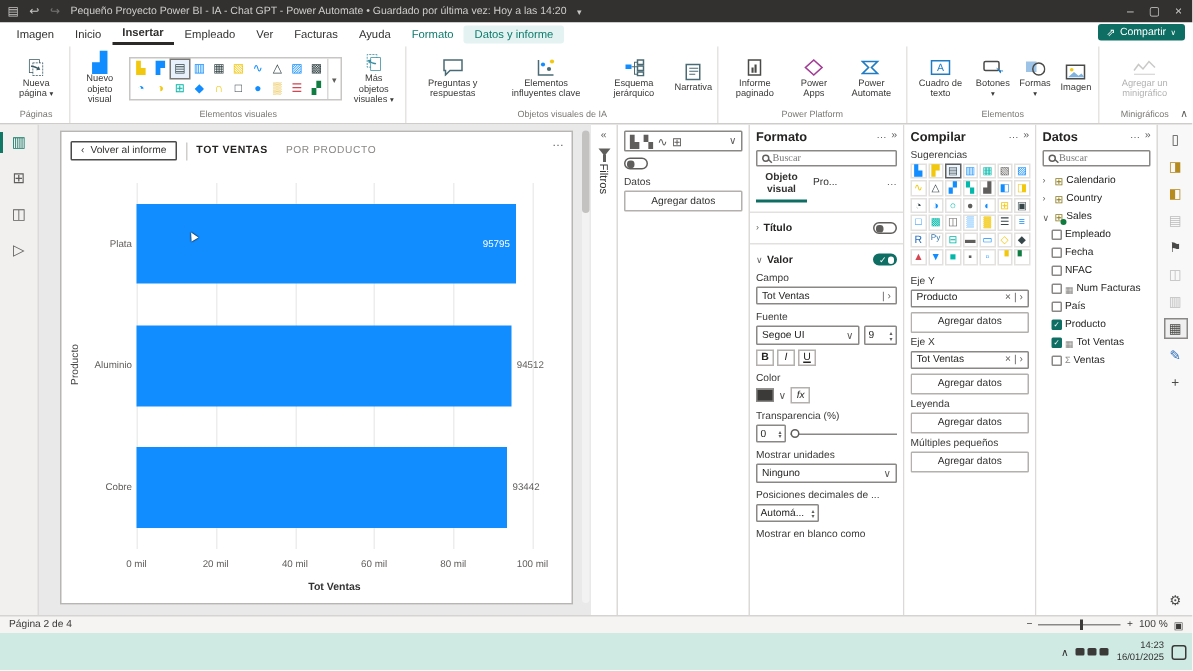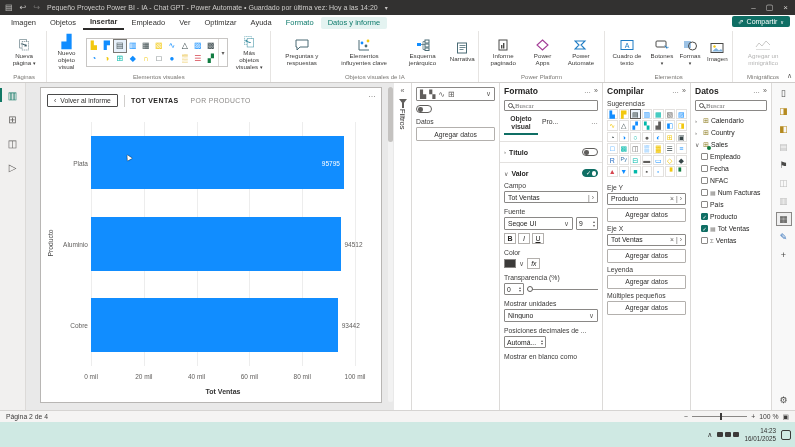--- a/index.html
+++ b/index.html
@@ -192,25 +192,25 @@
     <div class="winbtns">
       <span>–</span>
       <span>▢</span>
       <span>×</span>
     </div>
   </div>
 
   <div class="menubar">
     <div id="menu-tabs" style="display:flex;align-items:center;">
         <div class="mtab">Imagen</div>
-        <div class="mtab">Objetos</div>
+        <div class="mtab">Inicio</div>
         <div class="mtab active">Insertar</div>
         <div class="mtab">Empleado</div>
         <div class="mtab">Ver</div>
-        <div class="mtab">Optimizar</div>
+        <div class="mtab">Facturas</div>
         <div class="mtab">Ayuda</div>
         <div class="mtab ctx">Formato</div>
         <div class="mtab ctx ctx-hl">Datos y informe</div>
       </div>
     <div class="share-btn">
       <span>⇗</span>
       <span>Compartir</span>
       <span style="font-size:5px">∨</span>
     </div>
   </div>

